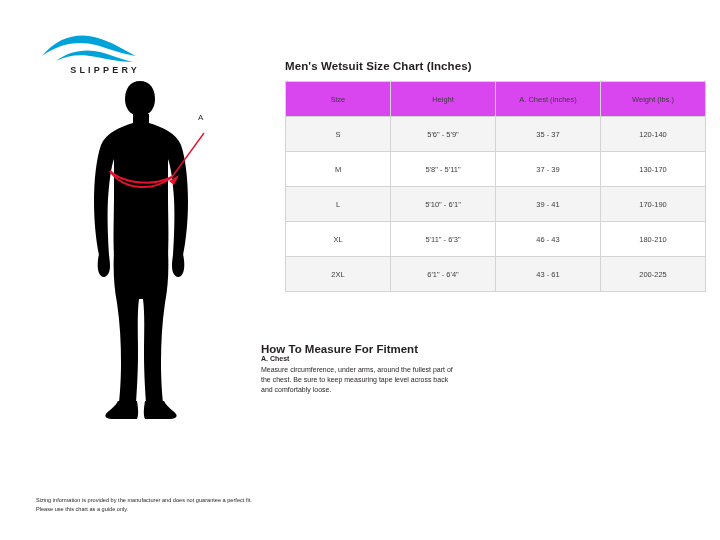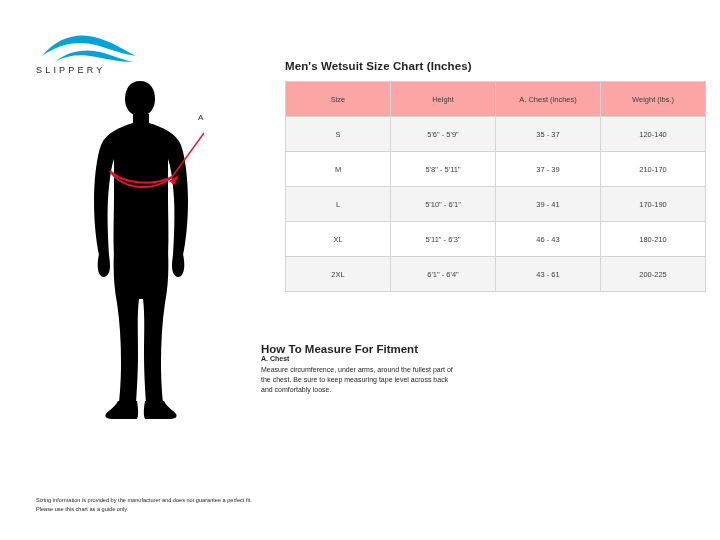--- a/index.html
+++ b/index.html
@@ -21,23 +21,23 @@
     position: absolute;
     left: 36px;
     top: 30px;
     width: 120px;
     height: 46px;
   }
   #logo-wave { display: block; }
   #logo-text {
     font-size: 9px;
     letter-spacing: 3.2px;
-    font-weight: normal;
-    color: #231f20;
-    text-align: left;
+    font-weight: bold;
+    color: #231f20;
+    text-align: right;
     margin-top: 1px;
     width: 104px;
   }
 
   
   #figure-wrap {
     position: absolute;
     left: 80px;
     top: 75px;
     width: 160px;
@@ -77,21 +77,21 @@
     border: 1px solid #d4d4d4;
     height: 34px;
     text-align: center;
     vertical-align: middle;
     font-size: 7.5px;
     color: #3c3c3c;
     font-weight: normal;
     padding: 0;
   }
   table.size-chart thead th {
-    background: #fca5a5;
+    background: #d946ef;
     color: #3c3c3c;
   }
   table.size-chart tbody tr.shaded td {
     background: #f4f4f4;
   }
   table.size-chart tbody tr.plain td {
     background: #ffffff;
   }
 
   
@@ -183,21 +183,21 @@
       <tr class="shaded">
         <td>S</td>
         <td>5'6" - 5'9"</td>
         <td>35 - 37</td>
         <td>120-140</td>
       </tr>
       <tr class="plain">
         <td>M</td>
         <td>5'8" - 5'11"</td>
         <td>37 - 39</td>
-        <td>210-170</td>
+        <td>130-170</td>
       </tr>
       <tr class="shaded">
         <td>L</td>
         <td>5'10" - 6'1"</td>
         <td>39 - 41</td>
         <td>170-190</td>
       </tr>
       <tr class="plain">
         <td>XL</td>
         <td>5'11" - 6'3"</td>

